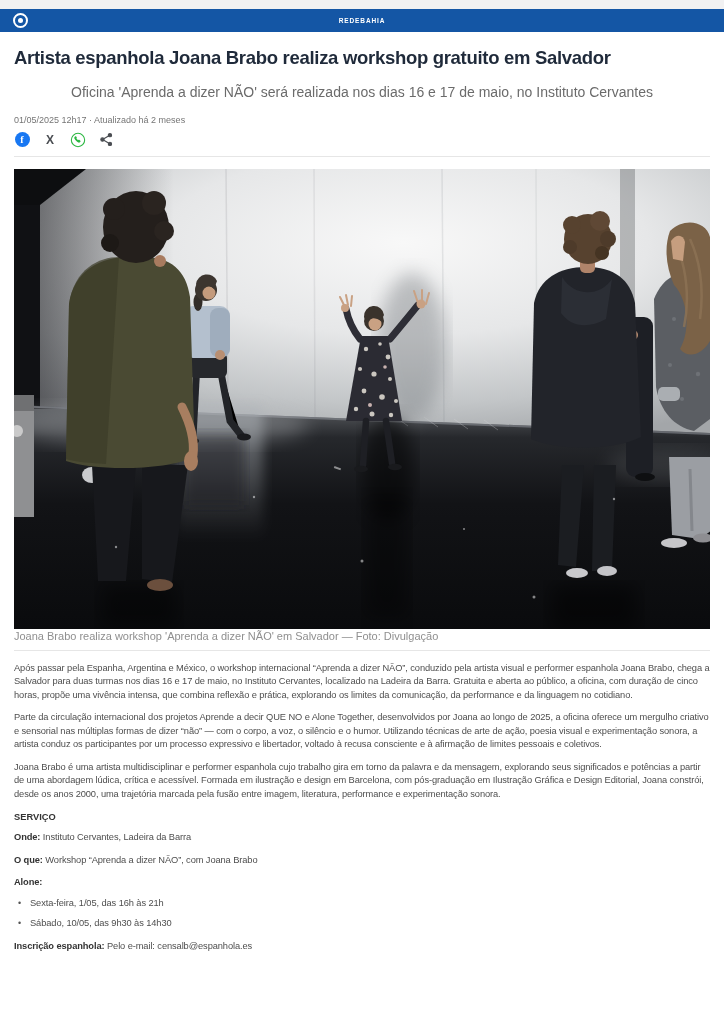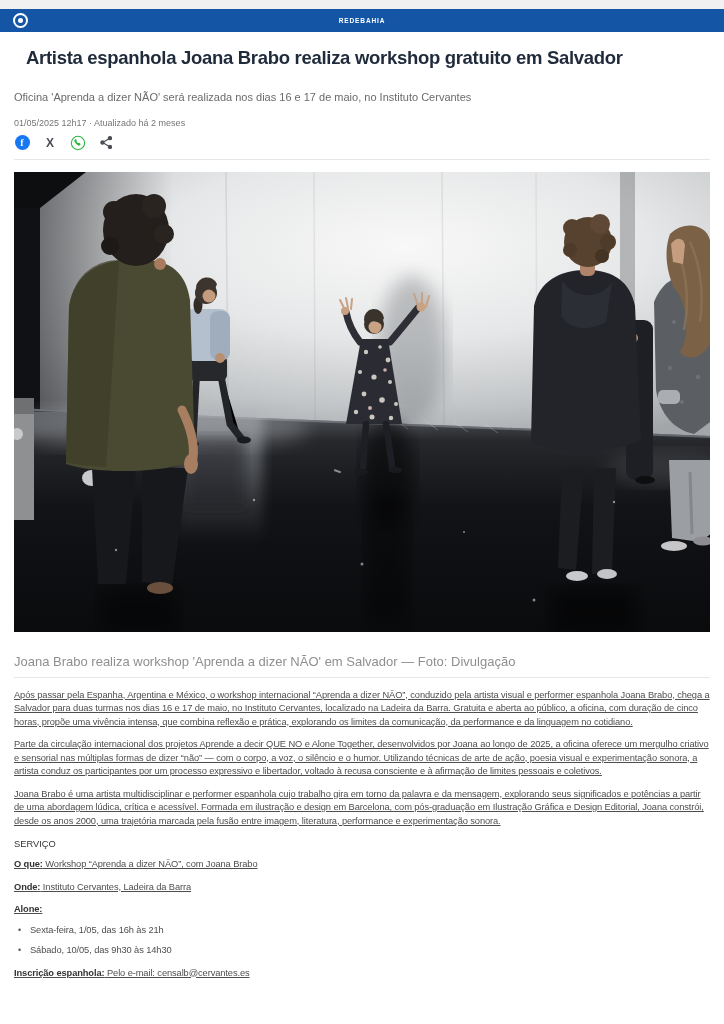--- a/index.html
+++ b/index.html
@@ -29,45 +29,45 @@
   }
   .brand {
     position:absolute; left:0; right:0; text-align:center;
     color:#ffffff; font-size:6.5px; font-weight:700; letter-spacing:.9px;
     cursor:pointer;
   }
   
   .content { padding:0 14px; }
   h1.headline {
     margin-top:15px; font-size:18.5px; line-height:1.22;
-    font-weight:700; color:#1f2a3a; letter-spacing:-.3px;margin-left:12px;
-  }
-  .subtitle { margin-top:21px; font-size:11px; color:#6b6b6b; }
+    font-weight:700; color:#1f2a3a; letter-spacing:-.3px;
+  }
+  .subtitle { margin-top:14px; font-size:14px; color:#6b6b6b;text-align:center; }
   .dateline { margin-top:15px; font-size:9px; color:#757575; }
   .share-row { margin-top:7px; display:flex; align-items:center; gap:12px; }
   .share-row .sbtn { width:16px; height:16px; display:flex; align-items:center; justify-content:center; cursor:pointer; }
   .fb-circle {
     width:15px; height:15px; border-radius:50%; background:#1877f2;
     color:#fff; font-size:10px; font-weight:700; text-align:center; line-height:15px;
     font-family:"Liberation Serif", serif;
   }
   .x-glyph { font-size:12px; font-weight:700; color:#4a4d52; }
   .divider { border-top:1px solid #e6e6e6; margin-top:8px; }
   
   .photo-wrap { margin-top:12px; }
   .photo-wrap svg { display:block; width:696px; height:460px; }
-  .caption { margin-top:22px; font-size:13px; color:#8f8f8f; }
+  .caption { margin-top:1px; font-size:11px; color:#8f8f8f; }
   
   .article-body p {
     margin-top:9px; font-size:9.3px; line-height:13.5px;
-    color:#4e4e4e; letter-spacing:-.1px;text-decoration:underline;
+    color:#4e4e4e; letter-spacing:-.1px;
   }
   .article-body p.first { margin-top:11px; }
   .article-body b { color:#333333; }
-  .service-heading { margin-top:11px; font-size:9.3px; font-weight:400; color:#333333; }
+  .service-heading { margin-top:11px; font-size:9.3px; font-weight:700; color:#333333; }
   ul.when-list { margin-top:6px; list-style:none; }
   ul.when-list li {
     position:relative; padding-left:16px; margin-top:7px;
     font-size:9.3px; line-height:13.5px; color:#4e4e4e; letter-spacing:-.1px;
   }
   ul.when-list li::before {
     content:"•"; position:absolute; left:4px; top:0; color:#555; font-size:9px;
   }
 </style>
 </head>
@@ -310,24 +310,24 @@
   <div class="caption">Joana Brabo realiza workshop 'Aprenda a dizer NÃO' em Salvador — Foto: Divulgação</div>
   <div class="divider"></div>
 
   <div class="article-body">
     <p class="first">Após passar pela Espanha, Argentina e México, o workshop internacional “Aprenda a dizer NÃO”, conduzido pela artista visual e performer espanhola Joana Brabo, chega a Salvador para duas turmas nos dias 16 e 17 de maio, no Instituto Cervantes, localizado na Ladeira da Barra. Gratuita e aberta ao público, a oficina, com duração de cinco horas, propõe uma vivência intensa, que combina reflexão e prática, explorando os limites da comunicação, da performance e da linguagem no cotidiano.</p>
     <p>Parte da circulação internacional dos projetos Aprende a decir QUE NO e Alone Together, desenvolvidos por Joana ao longo de 2025, a oficina oferece um mergulho criativo e sensorial nas múltiplas formas de dizer “não” — com o corpo, a voz, o silêncio e o humor. Utilizando técnicas de arte de ação, poesia visual e experimentação sonora, a artista conduz os participantes por um processo expressivo e libertador, voltado à recusa consciente e à afirmação de limites pessoais e coletivos.</p>
     <p>Joana Brabo é uma artista multidisciplinar e performer espanhola cujo trabalho gira em torno da palavra e da mensagem, explorando seus significados e potências a partir de uma abordagem lúdica, crítica e acessível. Formada em ilustração e design em Barcelona, com pós-graduação em Ilustração Gráfica e Design Editorial, Joana constrói, desde os anos 2000, uma trajetória marcada pela fusão entre imagem, literatura, performance e experimentação sonora.</p>
 
     <div class="service-heading">SERVIÇO</div>
 
+    <p><b>Onde:</b><span> Instituto Cervantes, Ladeira da Barra</span></p>
     <p><b>O que:</b><span> Workshop “Aprenda a dizer NÃO”, com Joana Brabo</span></p>
-    <p><b>Onde:</b><span> Instituto Cervantes, Ladeira da Barra</span></p>
     <p><b>Alone:</b></p>
 
     <ul class="when-list">
       <li>Sexta-feira, 1/05, das 16h às 21h</li>
       <li>Sábado, 10/05, das 9h30 às 14h30</li>
     </ul>
 
-    <p><b>Inscrição espanhola:</b><span> Pelo e-mail: censalb@cervantes.es</span></p>
+    <p><b>Inscrição espanhola:</b><span> Pelo e-mail: censalb@espanhola.es</span></p>
   </div>
 </div>
 
 </body></html>

